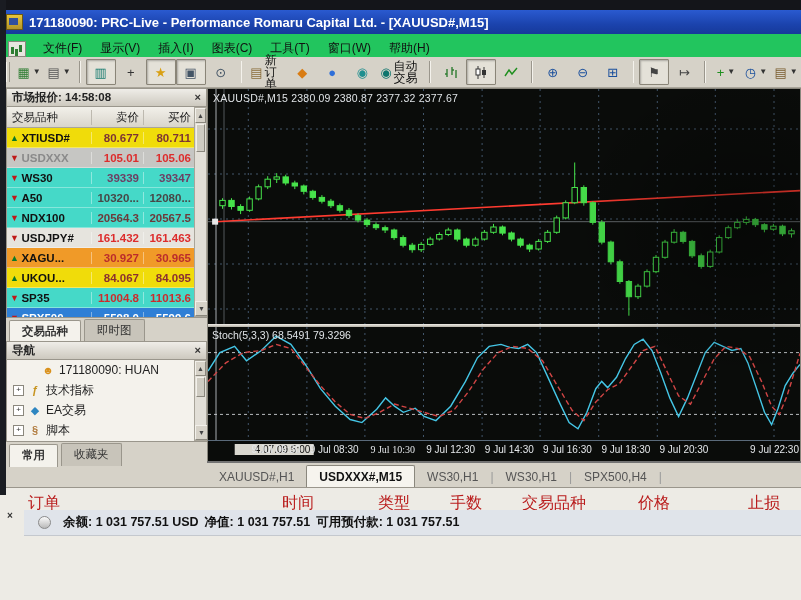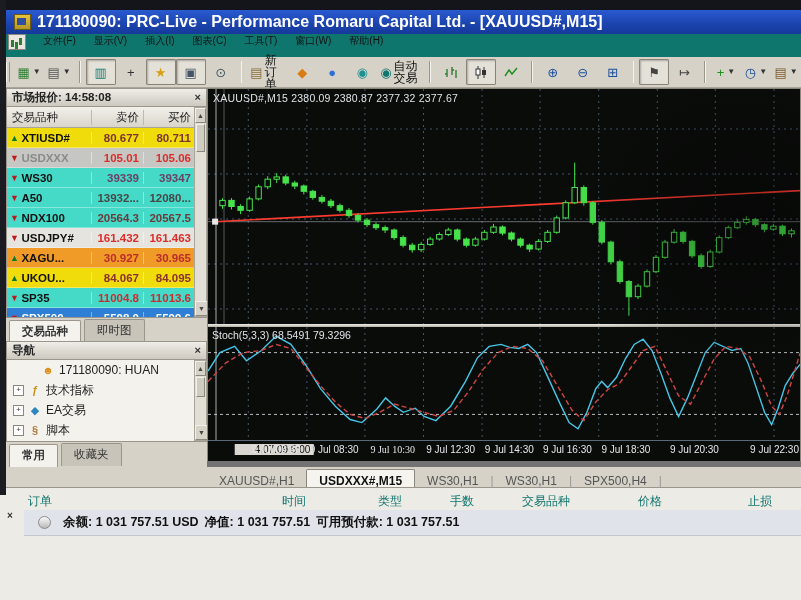--- a/index.html
+++ b/index.html
@@ -4,28 +4,28 @@
 <style>
   html,body{margin:0;padding:0;background:#333;}
   .screen{position:relative;width:801px;height:600px;background:#d6d2c8;overflow:hidden;
           font-family:"Liberation Sans","DejaVu Sans",sans-serif;-webkit-font-smoothing:antialiased;}
   .bezel-top{position:absolute;left:0;top:0;width:801px;height:10px;background:#14151a;z-index:60;}
   .bezel-left{position:absolute;left:0;top:0;width:6px;height:495px;background:#1a1c22;z-index:60;}
 
   
   .titlebar{position:absolute;left:0;top:10px;width:801px;height:24px;
             background:linear-gradient(#2a5ad0,#1b43ad 60%,#16399a);display:flex;align-items:center;
-            color:#fff;font-size:16px;font-weight:bold;padding-left:14px;box-sizing:border-box;}
+            color:#fff;font-size:13px;font-weight:bold;padding-left:6px;box-sizing:border-box;}
   .mt-ico{width:15px;height:14px;background:linear-gradient(#e8c53a,#b3952a);border:1px solid #6d5a12;
           margin-right:6px;display:inline-block;position:relative;}
   .mt-ico:after{content:"";position:absolute;left:2px;top:3px;width:9px;height:7px;background:#2f4f9e;}
 
   
-  .menubar{position:absolute;left:0;top:34px;width:801px;height:23px;background:#0f766e;
-           border-bottom:1px solid #b9b5aa;display:flex;align-items:flex-start;font-size:10px;color:#111;}
+  .menubar{position:absolute;left:0;top:34px;width:801px;height:23px;background:#22c55e;
+           border-bottom:1px solid #b9b5aa;display:flex;align-items:flex-end;font-size:12px;color:#111;}
   .menu-sys{width:16px;height:14px;margin:0 8px 0 8px;background:#e8e6df;border:1px solid #8a877d;position:relative;}
   .menu-sys:after{content:"";position:absolute;left:2px;bottom:2px;width:3px;height:7px;background:#2e7d32;box-shadow:4px 2px 0 #2e7d32,8px -2px 0 #2e7d32;}
   .menu-item{padding:3px 9px;cursor:default;}
 
   
   .toolbar{position:absolute;left:0;top:57px;width:801px;height:31px;background:#d6d2c8;
            border-bottom:1px solid #a9a59a;display:flex;align-items:center;padding-left:4px;box-sizing:border-box;}
   .grip{width:3px;height:20px;border-left:1px solid #f4f2ec;border-right:1px solid #9a968c;margin:0 4px 0 2px;}
   .tb-sep{width:1px;height:22px;background:#9a968c;border-right:1px solid #f4f2ec;margin:0 5px;}
   .tb-btn{height:24px;min-width:24px;display:flex;align-items:center;justify-content:center;
@@ -67,30 +67,30 @@
   .pane{position:absolute;left:0;width:592px;}
   .chart-header{position:absolute;left:5px;top:3px;color:#dfe3e6;font-size:10.5px;z-index:5;letter-spacing:.2px;}
   .splitter{position:absolute;left:0;top:235px;width:592px;height:3px;background:linear-gradient(#f0eee8,#b5b1a6);}
   .stoch-label{position:absolute;left:4px;top:240px;color:#dfe3e6;font-size:10.5px;z-index:5;}
   .time-axis{position:absolute;left:0;top:351px;width:592px;height:20px;background:#0a0c0a;border-top:1px solid #5a6a7a;overflow:hidden;}
   .t-lab{position:absolute;top:3px;color:#e4e7ea;font-size:10px;transform:translateX(-50%);white-space:nowrap;}
   .t-lab.boxed{background:#d9d7cf;color:#111;padding:0 3px;transform:translateX(-8%);}
   .photo-shade{position:absolute;right:0;top:0;width:240px;height:300px;pointer-events:none;z-index:6;
                background:radial-gradient(ellipse at 75% 45%, rgba(0,0,0,.38), rgba(0,0,0,0) 68%);}
 
-  .chart-tabs{position:absolute;left:207px;top:461px;width:594px;height:26px;background:#d6d2c8;border-top:6px solid #737373;
+  .chart-tabs{position:absolute;left:207px;top:461px;width:594px;height:26px;background:#d6d2c8;border-top:2px solid #737373;
               display:flex;align-items:flex-end;font-size:12px;color:#555;}
   .c-tab{padding:4px 12px 5px;white-space:nowrap;}
   .c-tab.active{background:#f6f4ee;border:1px solid #8a877d;border-bottom:none;color:#111;font-weight:bold;border-radius:2px 2px 0 0;}
   .c-tab-sep{color:#999;padding-bottom:5px;}
 
   
   .terminal{position:absolute;left:0;top:487px;width:801px;height:113px;background:#edebe5;border-top:1px solid #9a968c;}
   .term-x{position:absolute;left:7px;top:22px;font-size:10px;font-weight:bold;color:#333;}
-  .term-head{position:absolute;left:0;top:0;width:801px;height:22px;font-size:12px;color:#0f766e;}
+  .term-head{position:absolute;left:0;top:0;width:801px;height:22px;font-size:16px;color:#b91c1c;}
   .term-col{position:absolute;top:5px;}
   .balance-row{position:absolute;left:24px;top:22px;width:777px;height:26px;background:#e0e4ea;border-bottom:1px solid #c4c8ce;
                display:flex;align-items:center;font-size:12.5px;font-weight:bold;color:#111;gap:6px;padding-left:14px;box-sizing:border-box;}
   .coin{width:11px;height:11px;border-radius:50%;background:linear-gradient(#fafafa,#b9b9b9);border:1px solid #8a8a8a;margin-right:6px;flex:0 0 auto;}
   .bal-group{white-space:nowrap;}
 </style>
 </head>
 <body>
 
 <div class="screen">
@@ -238,21 +238,21 @@
       </div>
       <div class="mw-row" style="background: rgb(69, 217, 200);">
         <span class="arr" style="color: rgb(192, 24, 24);">▼</span>
         <span class="sym" style="color: rgb(17, 17, 17);">WS30</span>
         <span class="bid" style="color: rgb(109, 63, 99);">39339</span>
         <span class="ask" style="color: rgb(109, 63, 99);">39347</span>
       </div>
       <div class="mw-row" style="background: rgb(69, 217, 200);">
         <span class="arr" style="color: rgb(192, 24, 24);">▼</span>
         <span class="sym" style="color: rgb(17, 17, 17);">A50</span>
-        <span class="bid" style="color: rgb(71, 71, 71);">13932...</span>
+        <span class="bid" style="color: rgb(71, 71, 71);">10320...</span>
         <span class="ask" style="color: rgb(71, 71, 71);">12080...</span>
       </div>
       <div class="mw-row" style="background: rgb(69, 217, 200);">
         <span class="arr" style="color: rgb(192, 24, 24);">▼</span>
         <span class="sym" style="color: rgb(17, 17, 17);">NDX100</span>
         <span class="bid" style="color: rgb(109, 58, 58);">20564.3</span>
         <span class="ask" style="color: rgb(109, 58, 58);">20567.5</span>
       </div>
       <div class="mw-row" style="background: rgb(230, 228, 222);">
         <span class="arr" style="color: rgb(192, 24, 24);">▼</span>
@@ -503,21 +503,21 @@
       </svg>
     <div class="time-axis" id="time-axis">
         <span class="t-lab boxed" style="left: 33px; padding-left: 20px;">4.07.09 5:00</span>
         <span class="t-lab" style="left: 68.08px;">9 Jul 06:30</span>
         <span class="t-lab" style="left: 126.096px;">9 Jul 08:30</span>
         <span class="t-lab" style="left: 184.704px; font-family: Liberation Serif, serif;">9 Jul 10:30</span>
         <span class="t-lab" style="left: 242.72px;">9 Jul 12:30</span>
         <span class="t-lab" style="left: 301.328px;">9 Jul 14:30</span>
         <span class="t-lab" style="left: 359.344px;">9 Jul 16:30</span>
         <span class="t-lab" style="left: 417.952px;">9 Jul 18:30</span>
-        <span class="t-lab" style="left: 475.968px; padding-left: 21px;">9 Jul 20:30</span>
+        <span class="t-lab" style="left: 475.968px;">9 Jul 20:30</span>
         <span class="t-lab" style="left: 566.544px;">9 Jul 22:30</span>
       </div>
     <div class="photo-shade"></div>
   </div>
 
   <div class="chart-tabs" id="chart-tabs">
       <span class="c-tab">XAUUSD#,H1</span>
       <span class="c-tab active">USDXXX#,M15</span>
       <span class="c-tab">WS30,H1</span>
       <span class="c-tab-sep">|</span>

